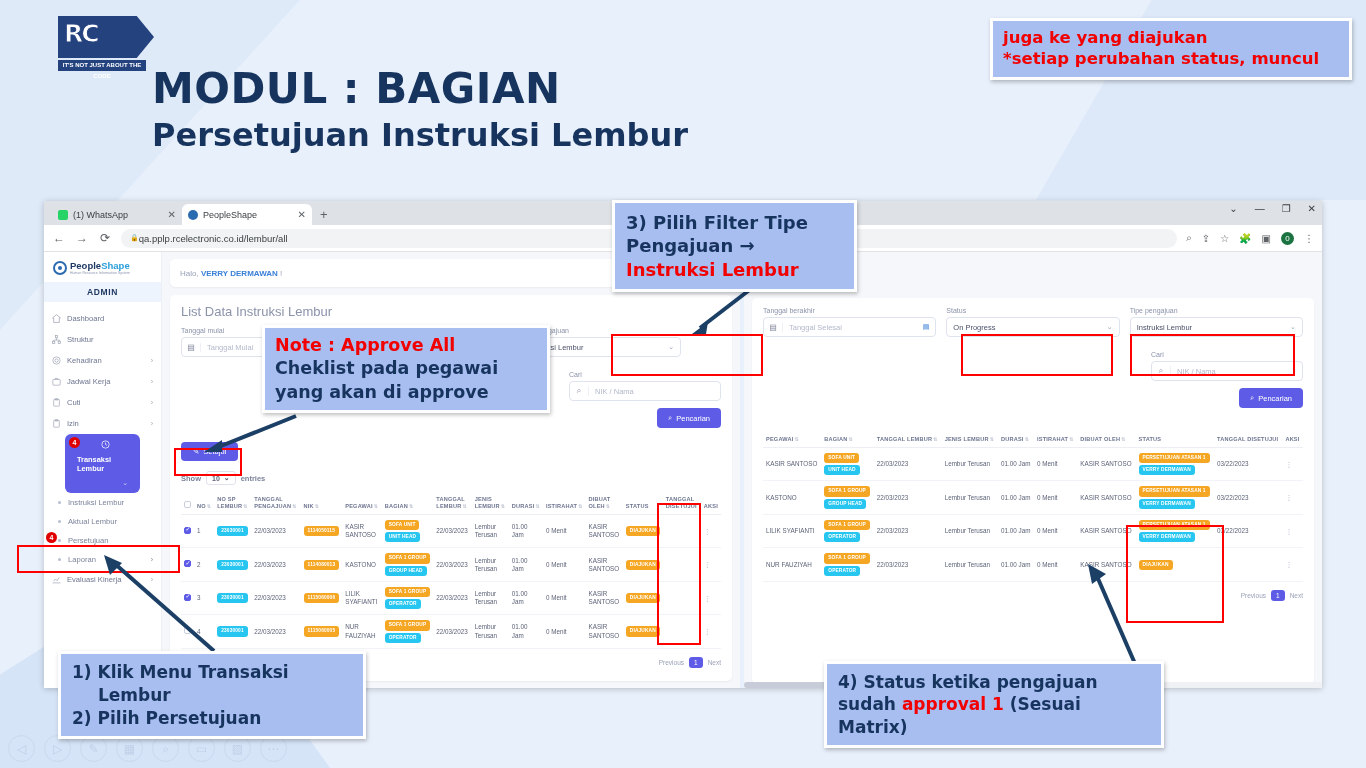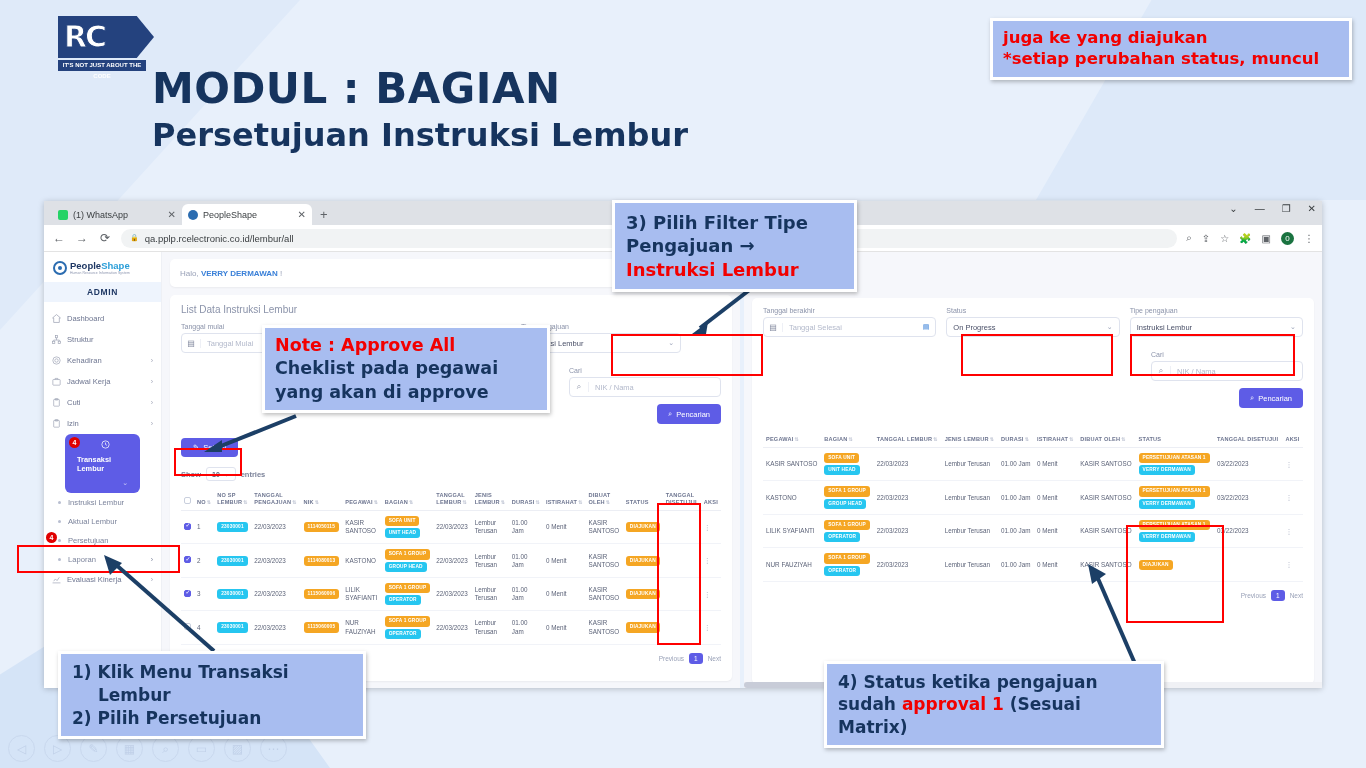--- a/index.html
+++ b/index.html
@@ -16,21 +16,21 @@
          clip-path:polygon(35% 0, 100% 0, 100% 100%, 0 100%); }
   .bg4 { left:0; top:0; width:300px; height:330px; background:#dfeaf9;
          clip-path:polygon(0 0, 100% 0, 0 100%); }
 
   
   .logo { position:absolute; left:58px; top:16px; width:98px; height:56px; z-index:5; }
   .logo-main { width:96px; height:42px; background:#24427e;
     clip-path:polygon(0 0, 82% 0, 100% 50%, 82% 100%, 0 100%);
     position:relative; }
   .logo-letters { position:absolute; left:6px; top:3px; color:#fff;
-    font-size:30px; font-weight:bold; letter-spacing:-2px;
+    font-size:25px; font-weight:bold; letter-spacing:-2px;
     font-family:"DejaVu Sans", sans-serif; -webkit-text-stroke:1px #24427e; }
   .logo-sub { width:88px; height:11px; background:#24427e; margin-top:2px;
     color:#fff; font-size:6px; font-weight:bold; text-align:center;
     line-height:11px; letter-spacing:0px; }
 
   
   .title-main { position:absolute; left:152px; top:64px; font-size:42px;
     font-weight:bold; color:#16345e; letter-spacing:0.5px; z-index:5;
     font-family:"DejaVu Sans", sans-serif; }
   .title-sub { position:absolute; left:152px; top:116px; font-size:32px;
@@ -69,21 +69,21 @@
   .tab .label { flex:1; white-space:nowrap; overflow:hidden; }
   .tab .x { font-size:10px; color:#5f6368; }
   .newtab { font-size:13px; color:#5f6368; margin-left:8px; margin-bottom:3px; }
   .wincontrols { position:absolute; right:6px; top:2px; display:flex; gap:17px;
     font-size:10px; color:#3c4043; align-items:center; }
 
   .urlbar { height:27px; background:#fff; display:flex; align-items:center;
     padding:0 8px; gap:9px; border-bottom:1px solid #e3e3e3; }
   .navbtn { font-size:12px; color:#5f6368; width:14px; text-align:center; }
   .omnibox { flex:1; height:19px; background:#f1f3f4; border-radius:10px;
-    display:flex; align-items:center; padding:0 9px; gap:6px;
+    display:flex; align-items:center; padding:0 9px; 
     font-size:9.5px; color:#3c4043; }
   .ombar-icons { display:flex; gap:10px; align-items:center; font-size:10px; color:#5f6368; }
   .profile-dot { width:13px; height:13px; border-radius:50%; background:#1a7340;
     color:#fff; font-size:8px; display:flex; align-items:center; justify-content:center; }
 
   .viewport { position:relative; height:436px; background:#f6f7fb; display:flex; }
 
   
   .sidebar { width:118px; background:#fff; flex:0 0 auto; border-right:1px solid #eef0f5;
     font-size:7.6px; color:#6d7590; position:relative; }
@@ -124,21 +124,21 @@
   .flag:after { content:""; position:absolute; left:4.6px; top:0; width:1.8px; height:7px; background:#fff; }
   .lang { font-size:7.5px; color:#4a5068; }
   .avatar { width:15px; height:15px; border-radius:50%; background:#e7eefb; position:relative; }
   .avatar:before { content:""; position:absolute; left:4.5px; top:2.5px; width:6px; height:6px;
     border-radius:50%; background:#3a80d8; }
   .avatar:after { content:""; position:absolute; left:2.5px; top:9px; width:10px; height:5px;
     border-radius:5px 5px 0 0; background:#3a80d8; }
 
   .card { margin:8px; background:#fff; border-radius:5px; padding:9px 11px;
     box-shadow:0 1px 2px rgba(0,0,0,0.05); min-height:386px; }
-  .card-title { font-size:10px; color:#8b93aa; margin-bottom:8px; }
+  .card-title { font-size:13px; color:#8b93aa; margin-bottom:8px; }
 
   .filters { display:flex; gap:10px; }
   .field { flex:1; }
   .field-label { font-size:7px; color:#8b93aa; margin-bottom:3px; }
   .input { height:20px; border:1px solid #dfe3ee; border-radius:4px; display:flex;
     align-items:center; font-size:7.5px; color:#b3b9cb; background:#fff; }
   .input .pre { width:19px; text-align:center; border-right:1px solid #eef0f6;
     font-size:8px; color:#7b8299; }
   .input .val { padding:0 6px; flex:1; }
   .input .val.filled { color:#4a5068; }

